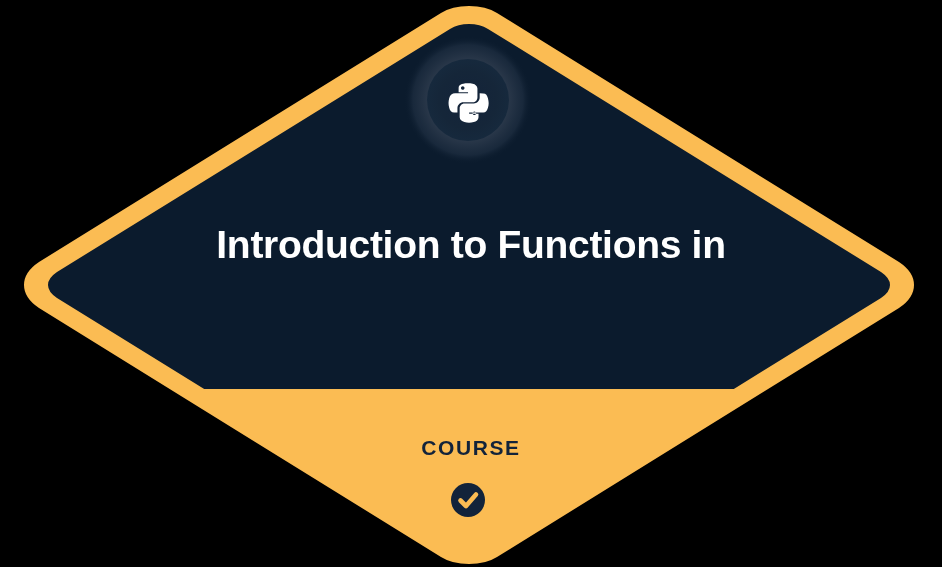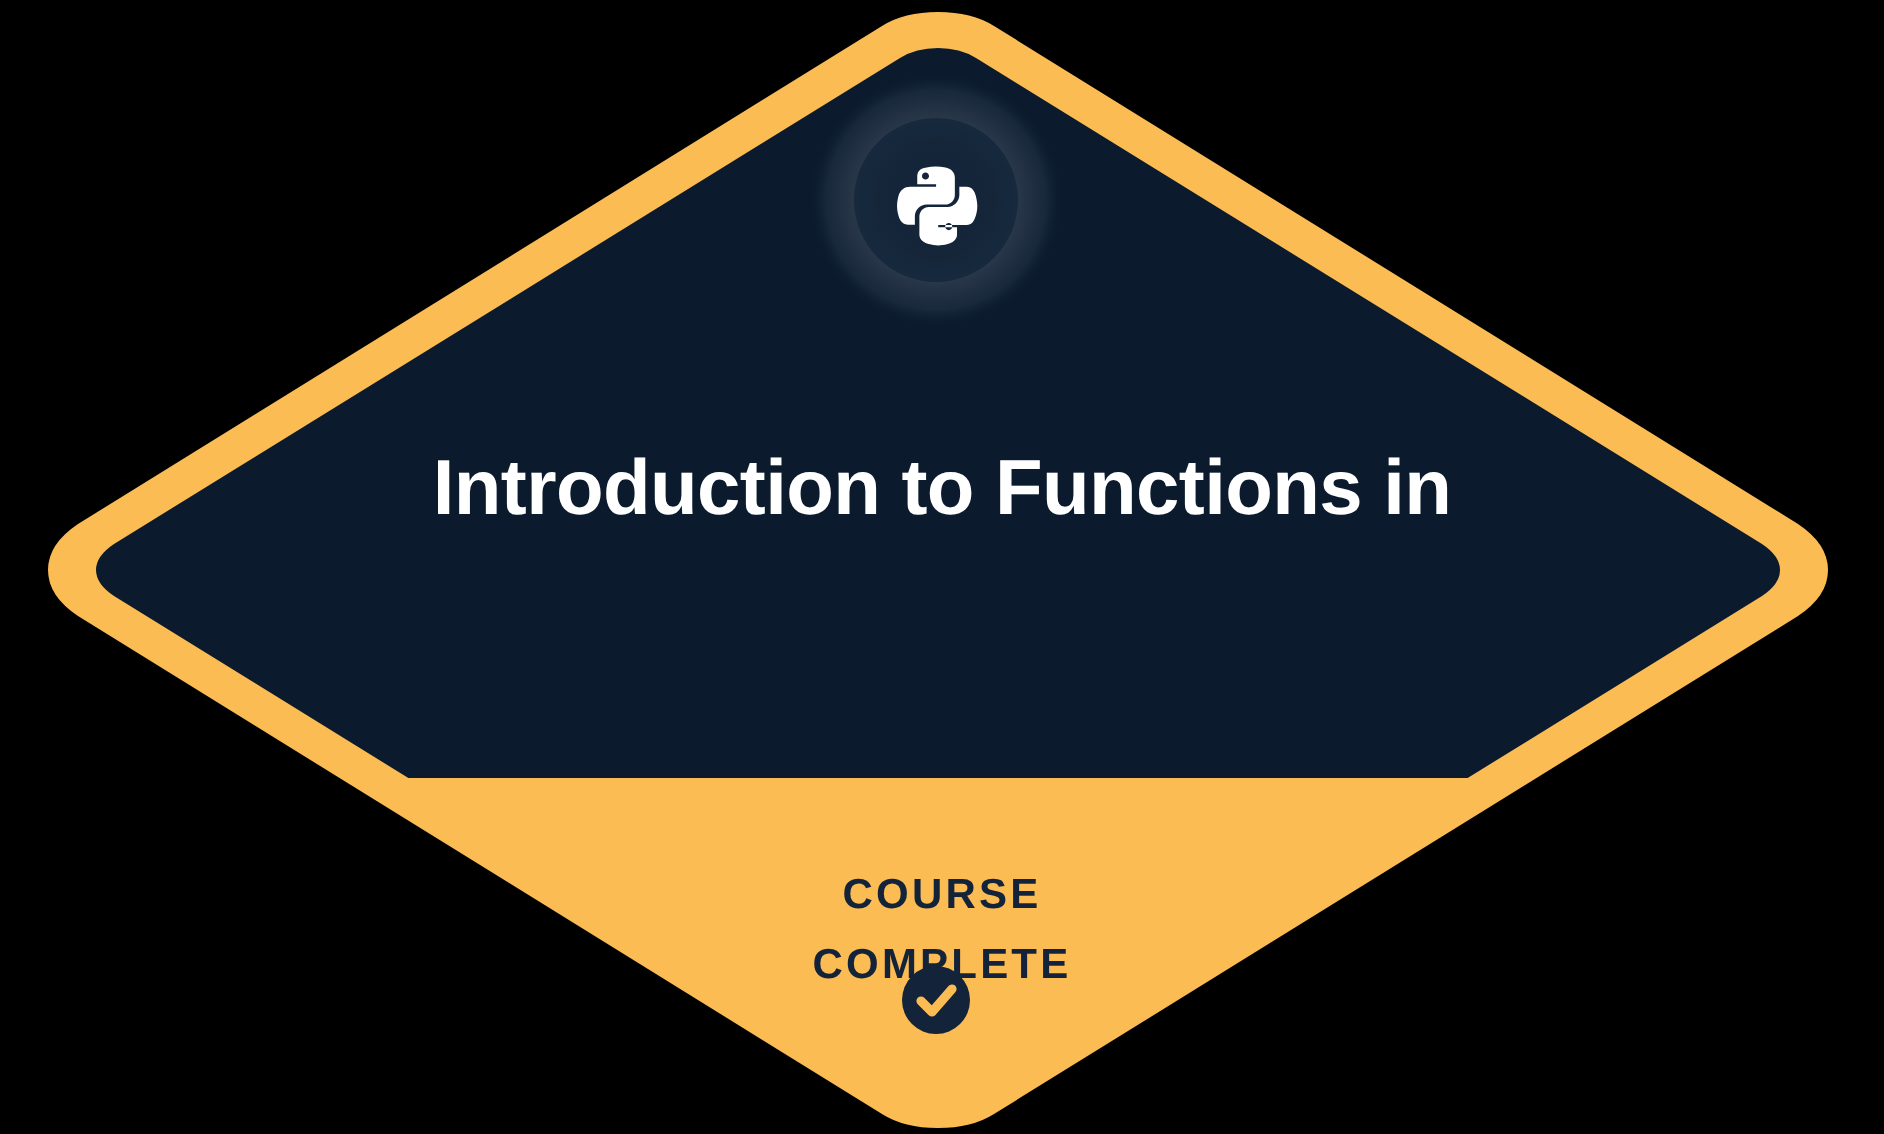--- a/index.html
+++ b/index.html
@@ -168,14 +168,13 @@
     <path d="M460.5 500.5 L466 506 L476 494.5" fill="none" stroke="#FBBC53" stroke-width="4.6" stroke-linecap="round" stroke-linejoin="round"></path>
   </g>
 </svg>
 
 <div class="overlay" id="course-title">
   <div>Introduction to Functions in</div>
 </div>
 
 <div class="overlay" id="status-label">
   <div>COURSE</div>
-  <div>COMPLETE</div>
 </div>
 
 </body></html>

